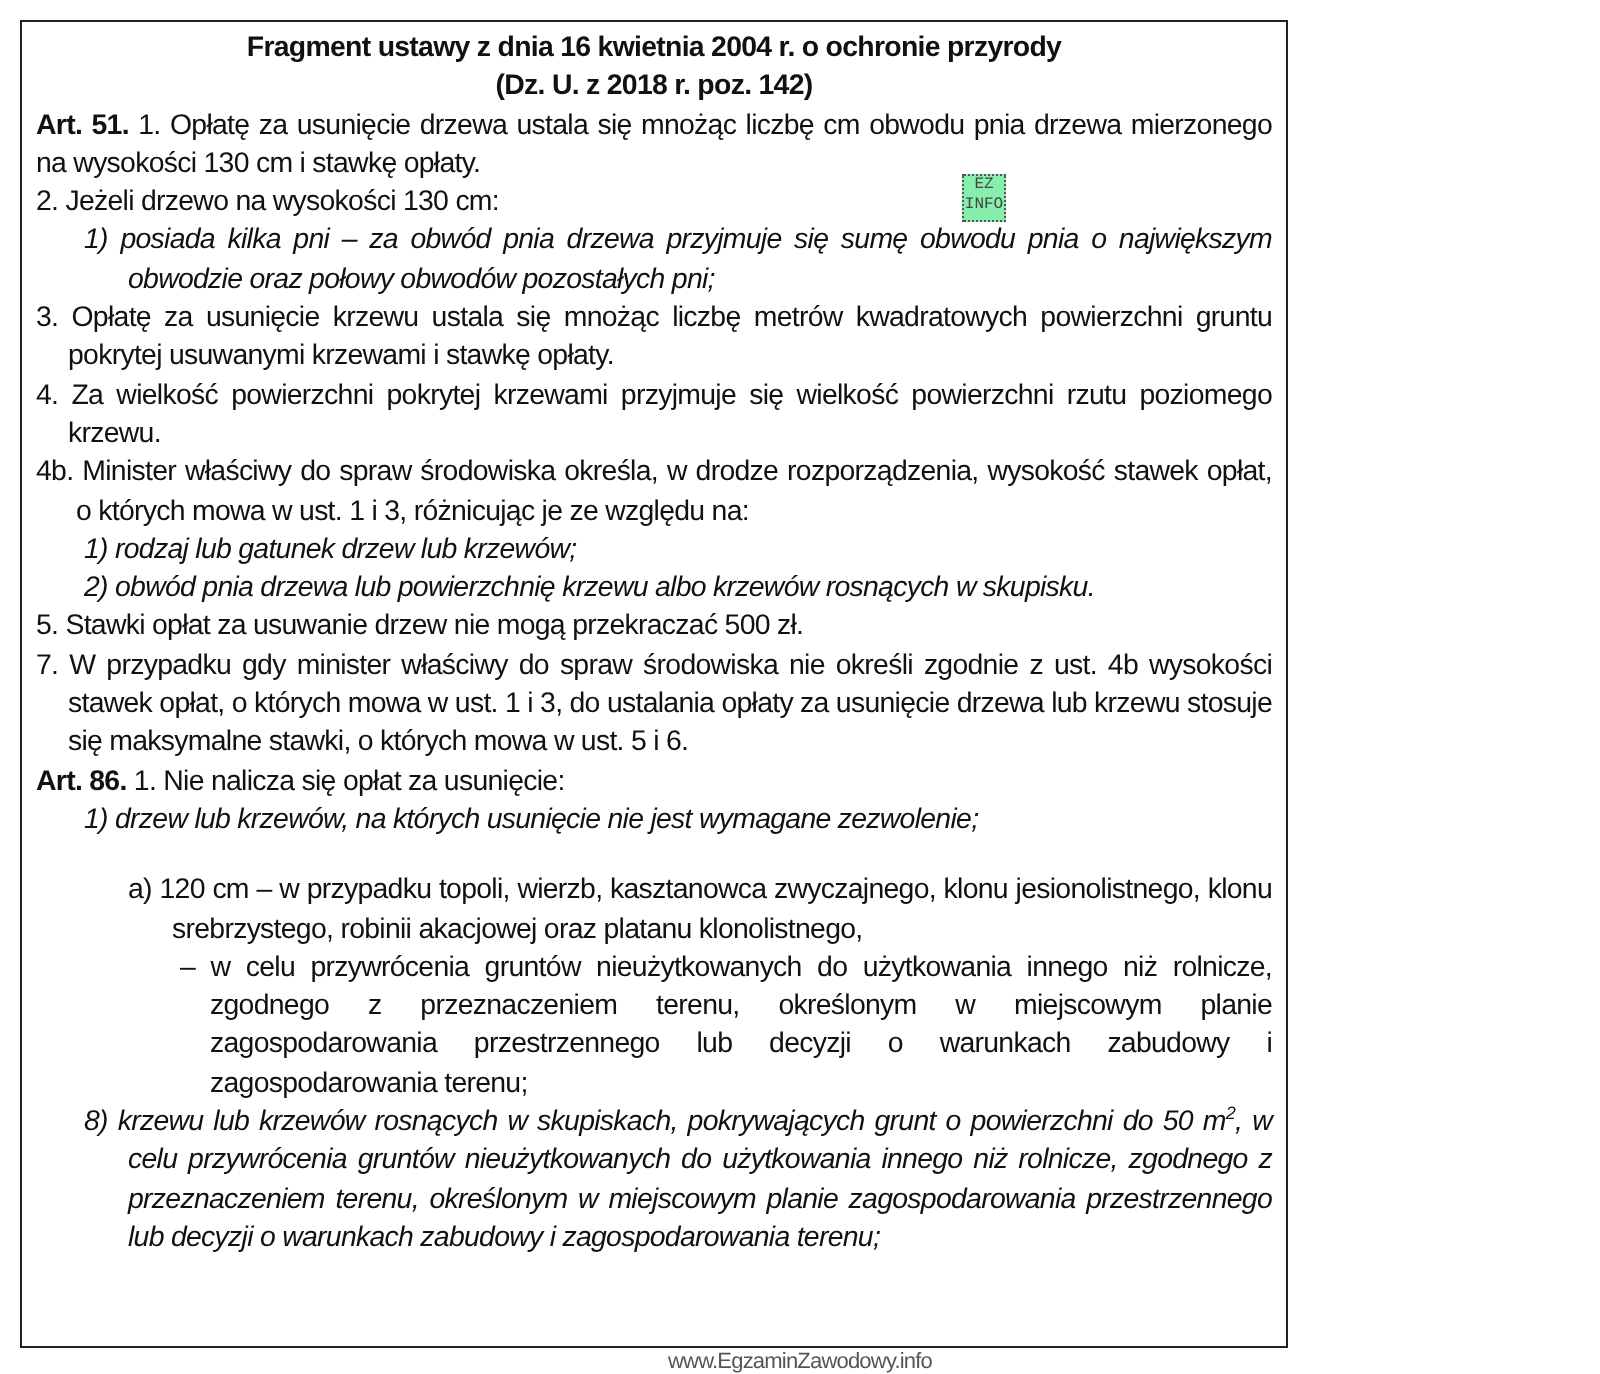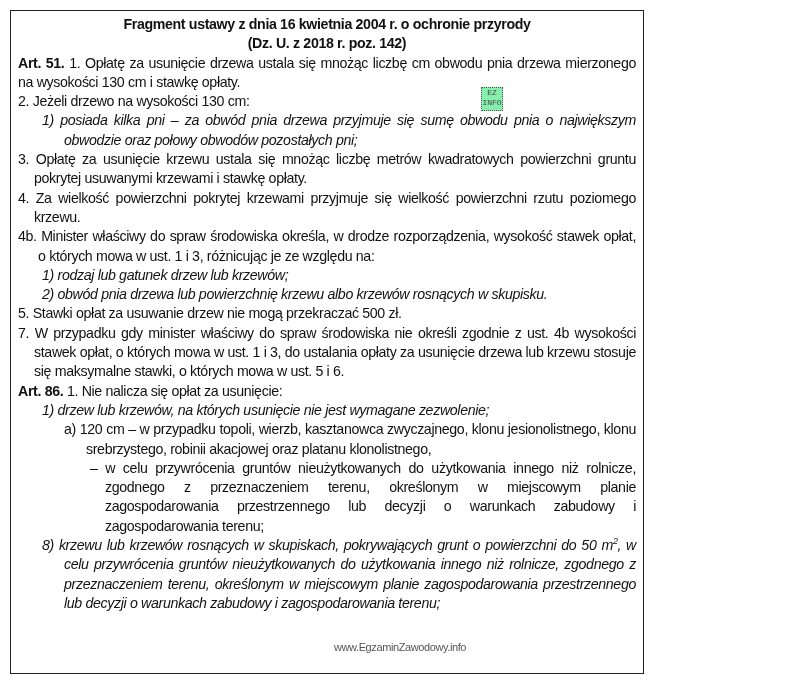--- a/index.html
+++ b/index.html
@@ -9,31 +9,31 @@
     border: 1px solid #222; box-sizing: border-box;
     font-family: "Liberation Sans", sans-serif; font-size: 14.2px; color: #111;
     line-height: 19.3px; padding: 4px 7px 0 7px;
     letter-spacing: -0.35px;
   }
   .title { text-align: center; font-weight: bold; }
   .p { text-align: justify; }
   .lvl0 { padding-left: 16px; text-indent: -16px; }
   .lvl0b { padding-left: 20px; text-indent: -20px; }
   .lvl1 { padding-left: 34px; text-indent: -22px; margin-left: 12px; font-style: italic; }
-  .lvl2 { padding-left: 56px; text-indent: -22px; margin-left: 12px; }
+  .lvl2 { padding-left: 56px; text-indent: -22px; margin-left: 12px; margin-top: 16px; }
   .lvl3 { padding-left: 75px; text-indent: -15px; margin-left: 12px; }
   .bold { font-weight: bold; }
   .ez {
     position: absolute; left: 481px; top: 87px; width: 22px; height: 24px;
     border: 1px dotted #555; box-sizing: border-box;
     font-family: Liberation Mono, monospace; font-size: 8px; line-height: 10px;
     text-align: center; color: #444; background: #86efac;
   }
   .wm {
-    position: absolute; left: 0; width: 800px; top: 641px; text-align: center;
+    position: absolute; left: 0; width: 800px; top: 675px; text-align: center;
     font-family: "Liberation Sans", sans-serif; font-size: 11px; color: #555;
     letter-spacing: -0.4px;
   }
   sup { font-size: 9px; line-height: 0; }
 </style>
 </head>
 <body>
 
 <div class="doc">
   <div class="title">Fragment ustawy z dnia 16 kwietnia 2004 r. o ochronie przyrody</div>

